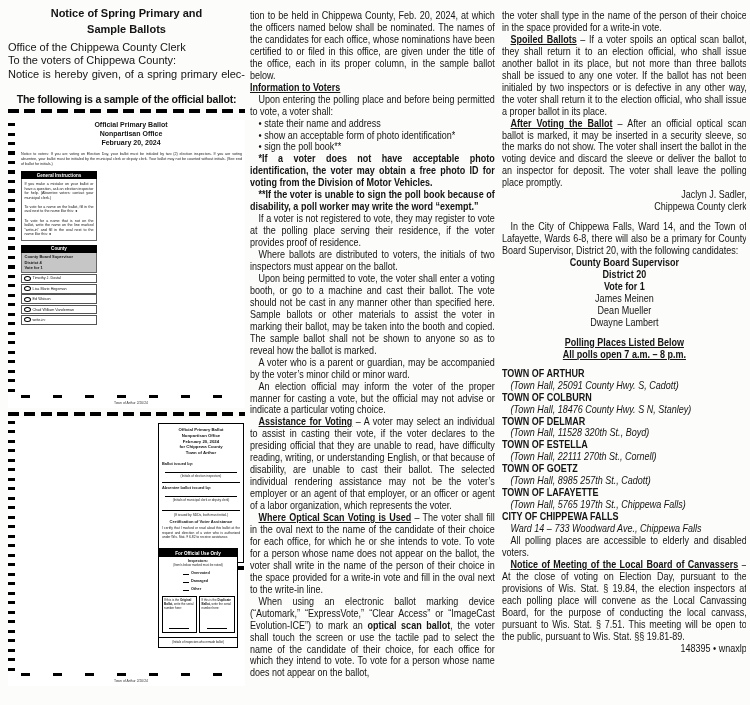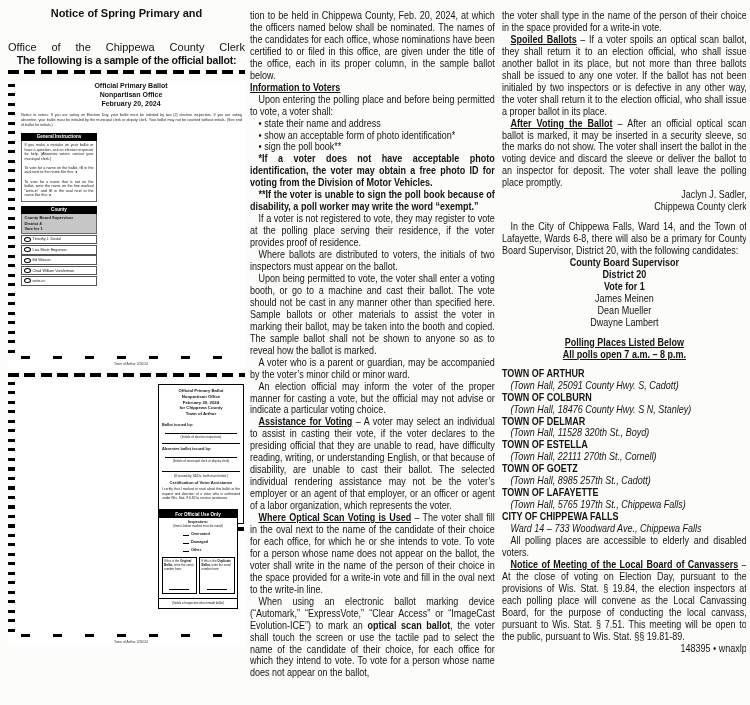--- a/index.html
+++ b/index.html
@@ -5,24 +5,24 @@
   html,body{margin:0;padding:0;}
   body{
     width:750px;height:705px;position:relative;overflow:hidden;
     background:#fcfcfb;color:#141414;
     font-family:"Liberation Sans","DejaVu Sans",sans-serif;
     -webkit-font-smoothing:antialiased;
   }
   
   .col-left{position:absolute;left:8px;top:6px;width:237px;height:699px;}
   .notice-title{font-weight:bold;font-size:11px;line-height:15.8px;text-align:center;}
-  .intro{font-size:11px;line-height:13.6px;margin-top:19px;}
+  .intro{font-size:11px;line-height:13.6px;margin-top:3px;}
   .intro div{text-align:left;}
   .intro div:last-child{text-align:justify;text-align-last:justify;}
-  .sample-line{font-weight:bold;font-size:10.6px;letter-spacing:-0.25px;white-space:nowrap;overflow:hidden;text-align:center;margin-top:0;}
+  .sample-line{font-weight:bold;font-size:10.6px;letter-spacing:-0.25px;white-space:nowrap;overflow:hidden;text-align:center;margin-top:12px;}
   .dash-sep{height:4px;margin-top:4px;background:repeating-linear-gradient(90deg,#000 0 11px,transparent 11px 16.5px);}
   
   .ballot{position:relative;background:#fff;}
   .b1{height:288px;margin-top:2px;}
   .b2{height:268px;margin-top:2px;}
   .tmarks{position:absolute;left:0;top:3px;bottom:14px;width:7px;
     background:repeating-linear-gradient(180deg,#000 0 3px,transparent 3px 9.5px);}
   .tmarks-r{position:absolute;right:1px;top:6px;height:150px;width:6px;
     background:repeating-linear-gradient(180deg,#000 0 3px,transparent 3px 9.5px);}
   .bmarks{position:absolute;left:13px;right:4px;bottom:10px;height:3.4px;
@@ -73,23 +73,26 @@
   .b{font-weight:bold;}
   .u{text-decoration:underline;}
   .i{font-style:italic;}
 </style>
 </head>
 <body>
 
 <div class="col-left">
   <div class="notice-title">
       <div>Notice of Spring Primary and</div>
+      <div>Sample Ballots</div>
     </div>
   <div class="intro">
       <div>Office of the Chippewa County Clerk</div>
+      <div>To the voters of Chippewa County:</div>
+      <div>Notice is hereby given, of a spring primary elec-</div>
     </div>
   <div class="sample-line">The following is a sample of the official ballot:</div>
   <div class="dash-sep"></div>
 
   <div class="ballot b1">
     <div class="tmarks"></div>
     <div class="b1-head">
         <div>Official Primary Ballot</div>
         <div>Nonpartisan Office</div>
         <div>February 20, 2024</div>

